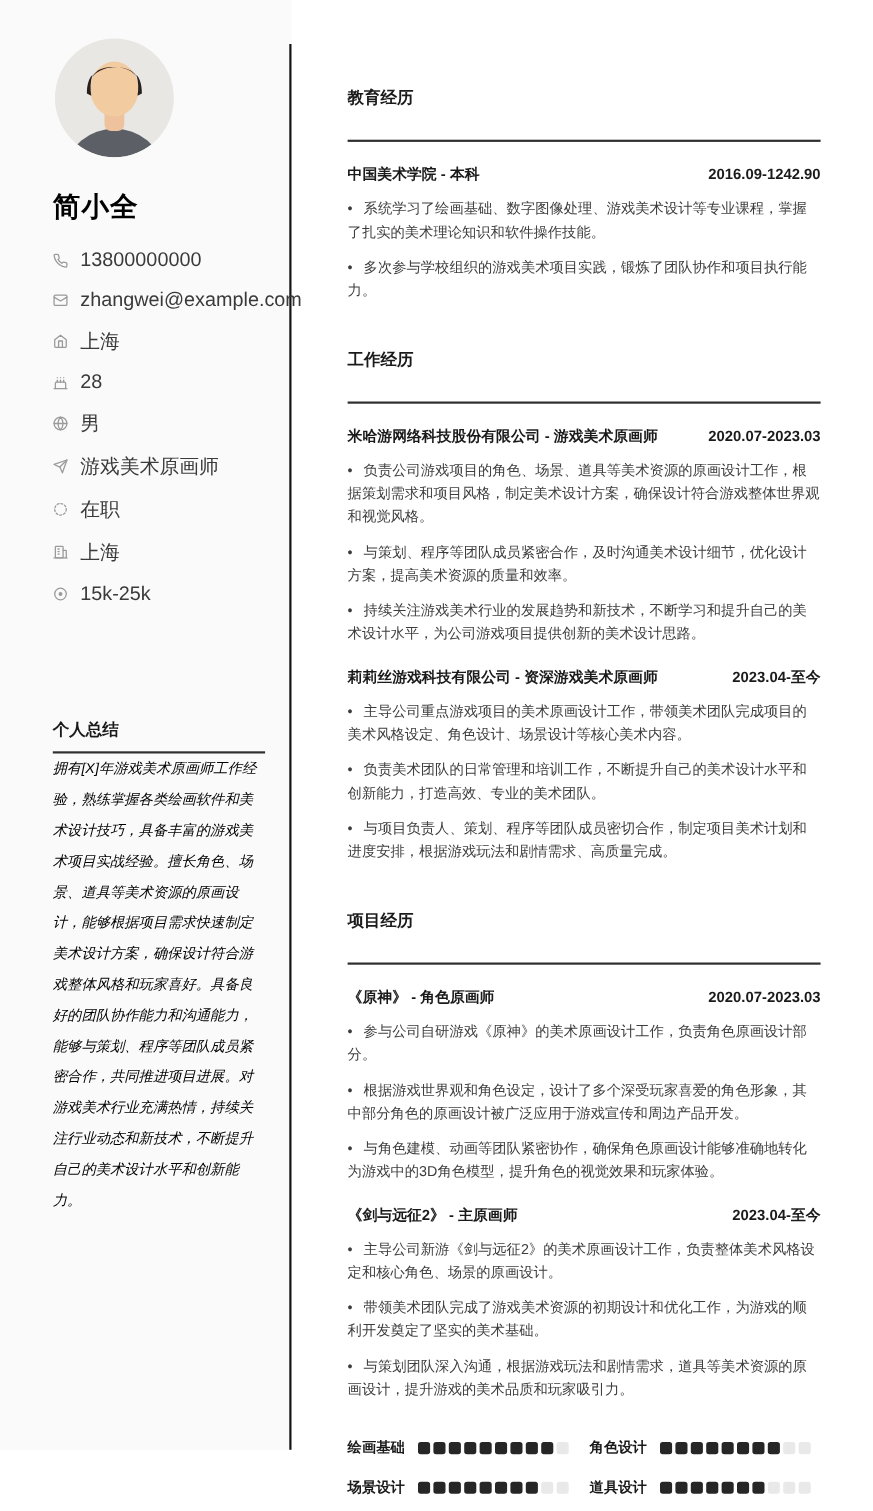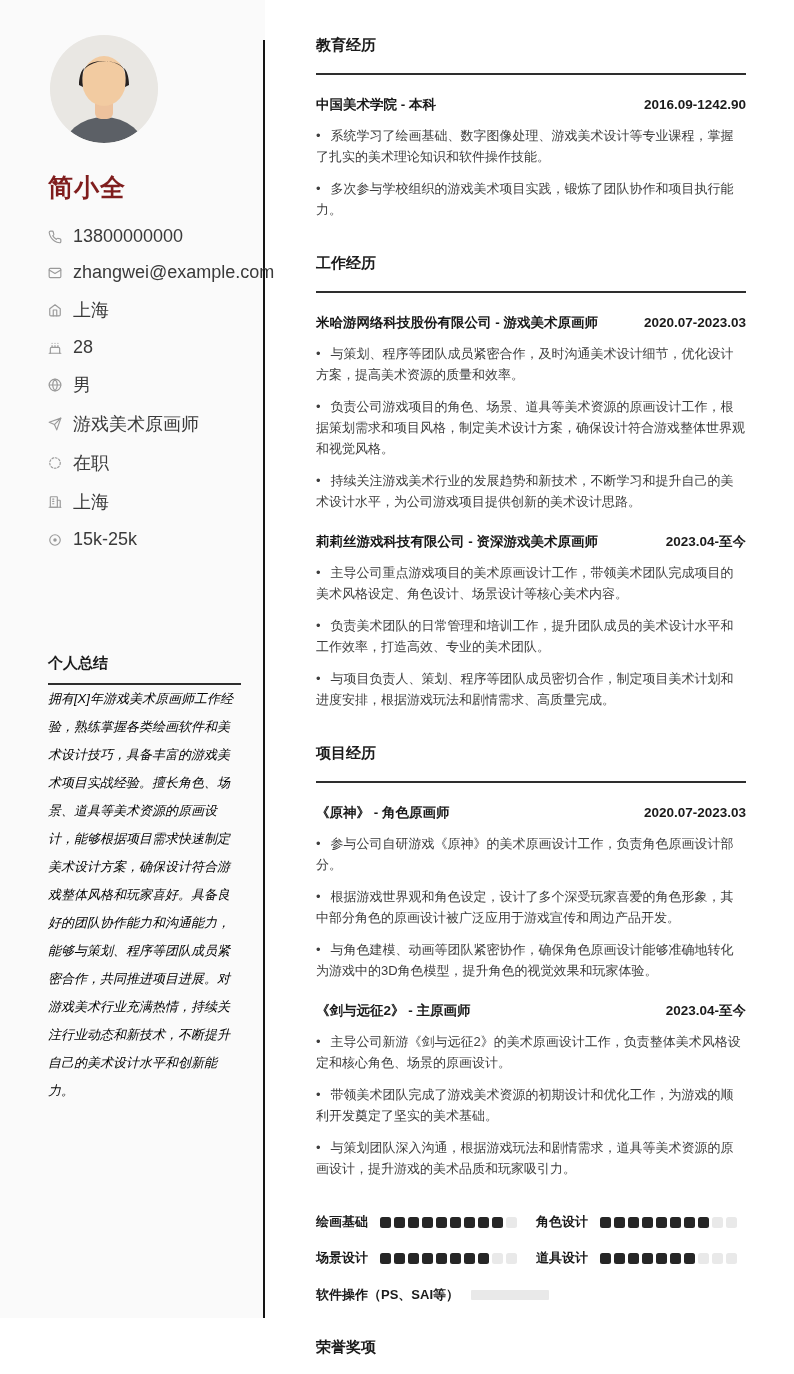--- a/index.html
+++ b/index.html
@@ -6,32 +6,32 @@
   html,body { background:#ffffff; }
   body { font-family:"Liberation Sans","DejaVu Sans",sans-serif; color:#3d3d3d; }
   .page { position:relative; width:794px; height:1374px; margin:0 auto; background:#fff; overflow:hidden; }
   .sidebar-bg { position:absolute; left:0; top:0; width:265px; height:1318px; background:#fafafa; }
   .v-divider { position:absolute; left:263px; top:40px; width:2px; height:1278px; background:#141414; }
   .layout { position:relative; display:flex; width:100%; height:100%; }
 
   
   .sidebar { width:265px; flex:0 0 265px; padding:35px 24px 0 48px; }
   .avatar-wrap { width:108px; height:108px; border-radius:50%; overflow:hidden; margin:0 0 28px 2px; background:#eceae7; }
-  .name { font-size:25px; font-weight:bold; color:#7f1d1d; margin:0 0 22px 0; letter-spacing:1px; }
+  .name { font-size:25px; font-weight:bold; color:#000000; margin:0 0 22px 0; letter-spacing:1px; }
   .contact { list-style:none; }
   .contact li { display:flex; align-items:center; gap:11px; margin-bottom:15px; font-size:18px; color:#3a3a3a; }
   .contact li svg { flex:0 0 auto; display:block; }
   .summary { margin-top:104px; }
   .side-title { font-size:15px; font-weight:bold; color:#1a1a1a; padding-bottom:10px; border-bottom:2px solid #2e2e2e; }
   .summary p { font-size:13px; line-height:28px; color:#000000; text-align:left;font-style:italic; }
 
   
   .main { flex:1; padding:36px 48px 0 51px; }
   .section { margin-bottom:34px; }
-  .sec-title { font-size:15px; font-weight:bold; color:#1a1a1a; padding-bottom:18px; border-bottom:2px solid #2e2e2e; }
+  .sec-title { font-size:15px; font-weight:bold; color:#1a1a1a; padding-bottom:28px; border-bottom:2px solid #2e2e2e;margin-top:44px; }
   .entry { margin-top:21px; }
   .entry-head { display:flex; justify-content:space-between; align-items:baseline;text-align:right; }
   .entry-name { font-size:13.5px; font-weight:bold; color:#1a1a1a; }
   .entry-date { font-size:13.5px; font-weight:bold; color:#1a1a1a; white-space:nowrap; }
   .bullet { margin-top:11px; font-size:13px; line-height:21px; color:#3d3d3d; }
   .bullet::before { content:"•"; margin-right:10px; color:#3d3d3d; }
 
   
   .skill-grid { display:grid; grid-template-columns:1fr 1fr; row-gap:18px; column-gap:10px; margin-top:22px; }
   .skill-row { display:flex; align-items:center; }
@@ -187,31 +187,31 @@
         </div>
       </section>
 
       <section class="section">
         <h2 class="sec-title">工作经历</h2>
         <div class="entry">
           <div class="entry-head">
             <span class="entry-name">米哈游网络科技股份有限公司 - 游戏美术原画师</span>
             <span class="entry-date">2020.07-2023.03</span>
           </div>
+          <p class="bullet">负责公司游戏项目的角色、场景、道具等美术资源的原画设计工作，根据策划需求和项目风格，制定美术设计方案，确保设计符合游戏整体世界观和视觉风格。</p>
           <p class="bullet">与策划、程序等团队成员紧密合作，及时沟通美术设计细节，优化设计方案，提高美术资源的质量和效率。</p>
-          <p class="bullet">负责公司游戏项目的角色、场景、道具等美术资源的原画设计工作，根据策划需求和项目风格，制定美术设计方案，确保设计符合游戏整体世界观和视觉风格。</p>
           <p class="bullet">持续关注游戏美术行业的发展趋势和新技术，不断学习和提升自己的美术设计水平，为公司游戏项目提供创新的美术设计思路。</p>
         </div>
         <div class="entry">
           <div class="entry-head">
             <span class="entry-name">莉莉丝游戏科技有限公司 - 资深游戏美术原画师</span>
             <span class="entry-date">2023.04-至今</span>
           </div>
           <p class="bullet">主导公司重点游戏项目的美术原画设计工作，带领美术团队完成项目的美术风格设定、角色设计、场景设计等核心美术内容。</p>
-          <p class="bullet">负责美术团队的日常管理和培训工作，提升团队成员的美术设计水平和工作效率，打造高效、专业的美术团队。</p>
+          <p class="bullet">负责美术团队的日常管理和培训工作，不断提升自己的美术设计水平和创新能力，打造高效、专业的美术团队。</p>
           <p class="bullet">与项目负责人、策划、程序等团队成员密切合作，制定项目美术计划和进度安排，根据游戏玩法和剧情需求、高质量完成。</p>
         </div>
       </section>
 
       <section class="section">
         <h2 class="sec-title">项目经历</h2>
         <div class="entry">
           <div class="entry-head">
             <span class="entry-name">《原神》 - 角色原画师</span>
             <span class="entry-date">2020.07-2023.03</span>

